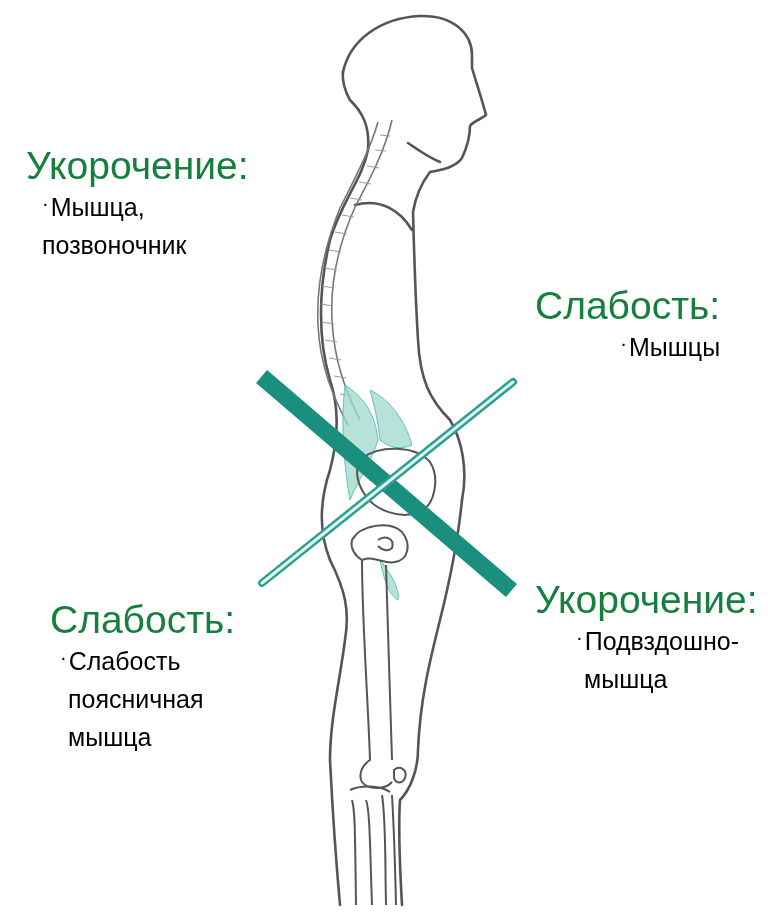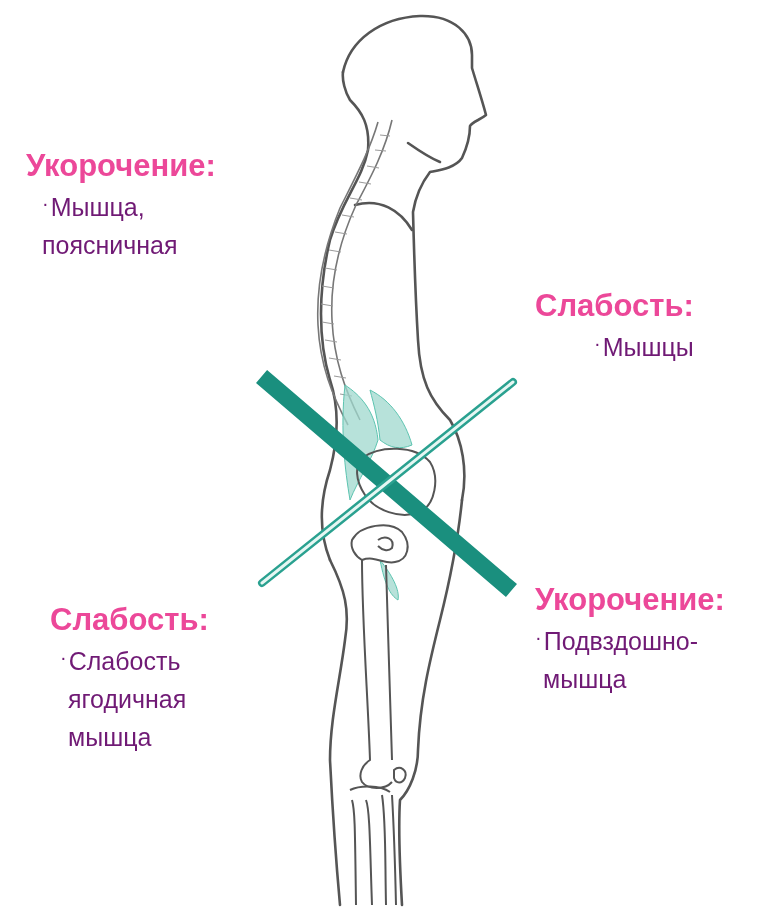--- a/index.html
+++ b/index.html
@@ -1,29 +1,29 @@
 <!DOCTYPE html>
 <html><head>
 <meta charset="utf-8">
 <style>
   html, body { margin:0; padding:0; background:#ffffff; }
   body { width:768px; height:915px; position:relative; overflow:hidden; font-family:"Liberation Sans", "DejaVu Sans", sans-serif; }
   .figure { position:absolute; left:0; top:0; width:768px; height:915px; }
   .label { position:absolute; color:#333; }
-  .label .heading { font-weight:bold; font-size:31px; color:#ec4899; line-height:36px; white-space:nowrap; }
-  .label .item { font-size:25px; line-height:38px; color:#701a75; white-space:nowrap; }
+  .label .heading { font-weight:normal; font-size:39px; color:#15803d; line-height:36px; white-space:nowrap; }
+  .label .item { font-size:25px; line-height:38px; color:#000000; white-space:nowrap; }
   .label .item .bullet { font-size:20px; vertical-align:6px; margin-right:2px; }
   #lbl-tl { left:26px; top:148px; }
   #lbl-tl .item { padding-left:16px; }
   #lbl-tr { left:535px; top:288px; }
   #lbl-tr .item { padding-left:8px;text-align:right; }
   #lbl-bl { left:50px; top:602px; }
   #lbl-bl .item { padding-left:10px; }
   #lbl-br { left:535px; top:582px; }
-  #lbl-br .item { padding-left:0px; }
+  #lbl-br .item { padding-left:0px;margin-left:41px; }
 </style>
 </head>
 <body>
 
 <svg class="figure" viewBox="0 0 768 915" xmlns="http://www.w3.org/2000/svg">
 
   <g fill="none" stroke="#555" stroke-width="2.6" stroke-linecap="round" stroke-linejoin="round">
 
     <path d="M343,72 C350,40 380,18 420,16 C455,15 472,35 472,55 L472,68 C478,88 482,100 486,115 C480,120 472,122 470,126 C470,135 468,145 462,158 C455,168 440,170 430,172 C420,185 415,200 413,212 C414,250 415,290 418,340 C420,380 430,400 450,420 C462,440 468,470 462,500"></path>
 
@@ -90,32 +90,32 @@
   <line x1="268" y1="382" x2="505" y2="585" stroke="#1a8f7e" stroke-width="17" stroke-linecap="square"></line>
   <g>
     <line x1="262" y1="583" x2="513" y2="382" stroke="#2aa190" stroke-width="8" stroke-linecap="round"></line>
     <line x1="262" y1="583" x2="513" y2="382" stroke="#e6f7f3" stroke-width="3" stroke-linecap="round"></line>
   </g>
 </svg>
 
 <div class="label" id="lbl-tl">
   <div class="heading">Укорочение:</div>
   <div class="item"><span class="bullet">·</span><span>Мышца,</span></div>
-  <div class="item"><span>поясничная</span></div>
+  <div class="item"><span>позвоночник</span></div>
 </div>
 
 <div class="label" id="lbl-tr">
   <div class="heading">Слабость:</div>
   <div class="item"><span class="bullet">·</span><span>Мышцы</span></div>
 </div>
 
 <div class="label" id="lbl-bl">
   <div class="heading">Слабость:</div>
   <div class="item"><span class="bullet">·</span><span>Слабость</span></div>
-  <div class="item" style="padding-left:18px"><span>ягодичная</span></div>
+  <div class="item" style="padding-left:18px"><span>поясничная</span></div>
   <div class="item" style="padding-left:18px"><span>мышца</span></div>
 </div>
 
 <div class="label" id="lbl-br">
   <div class="heading">Укорочение:</div>
   <div class="item"><span class="bullet">·</span><span>Подвздошно-</span></div>
   <div class="item" style="padding-left:8px"><span>мышца</span></div>
 </div>
 
 </body></html>

